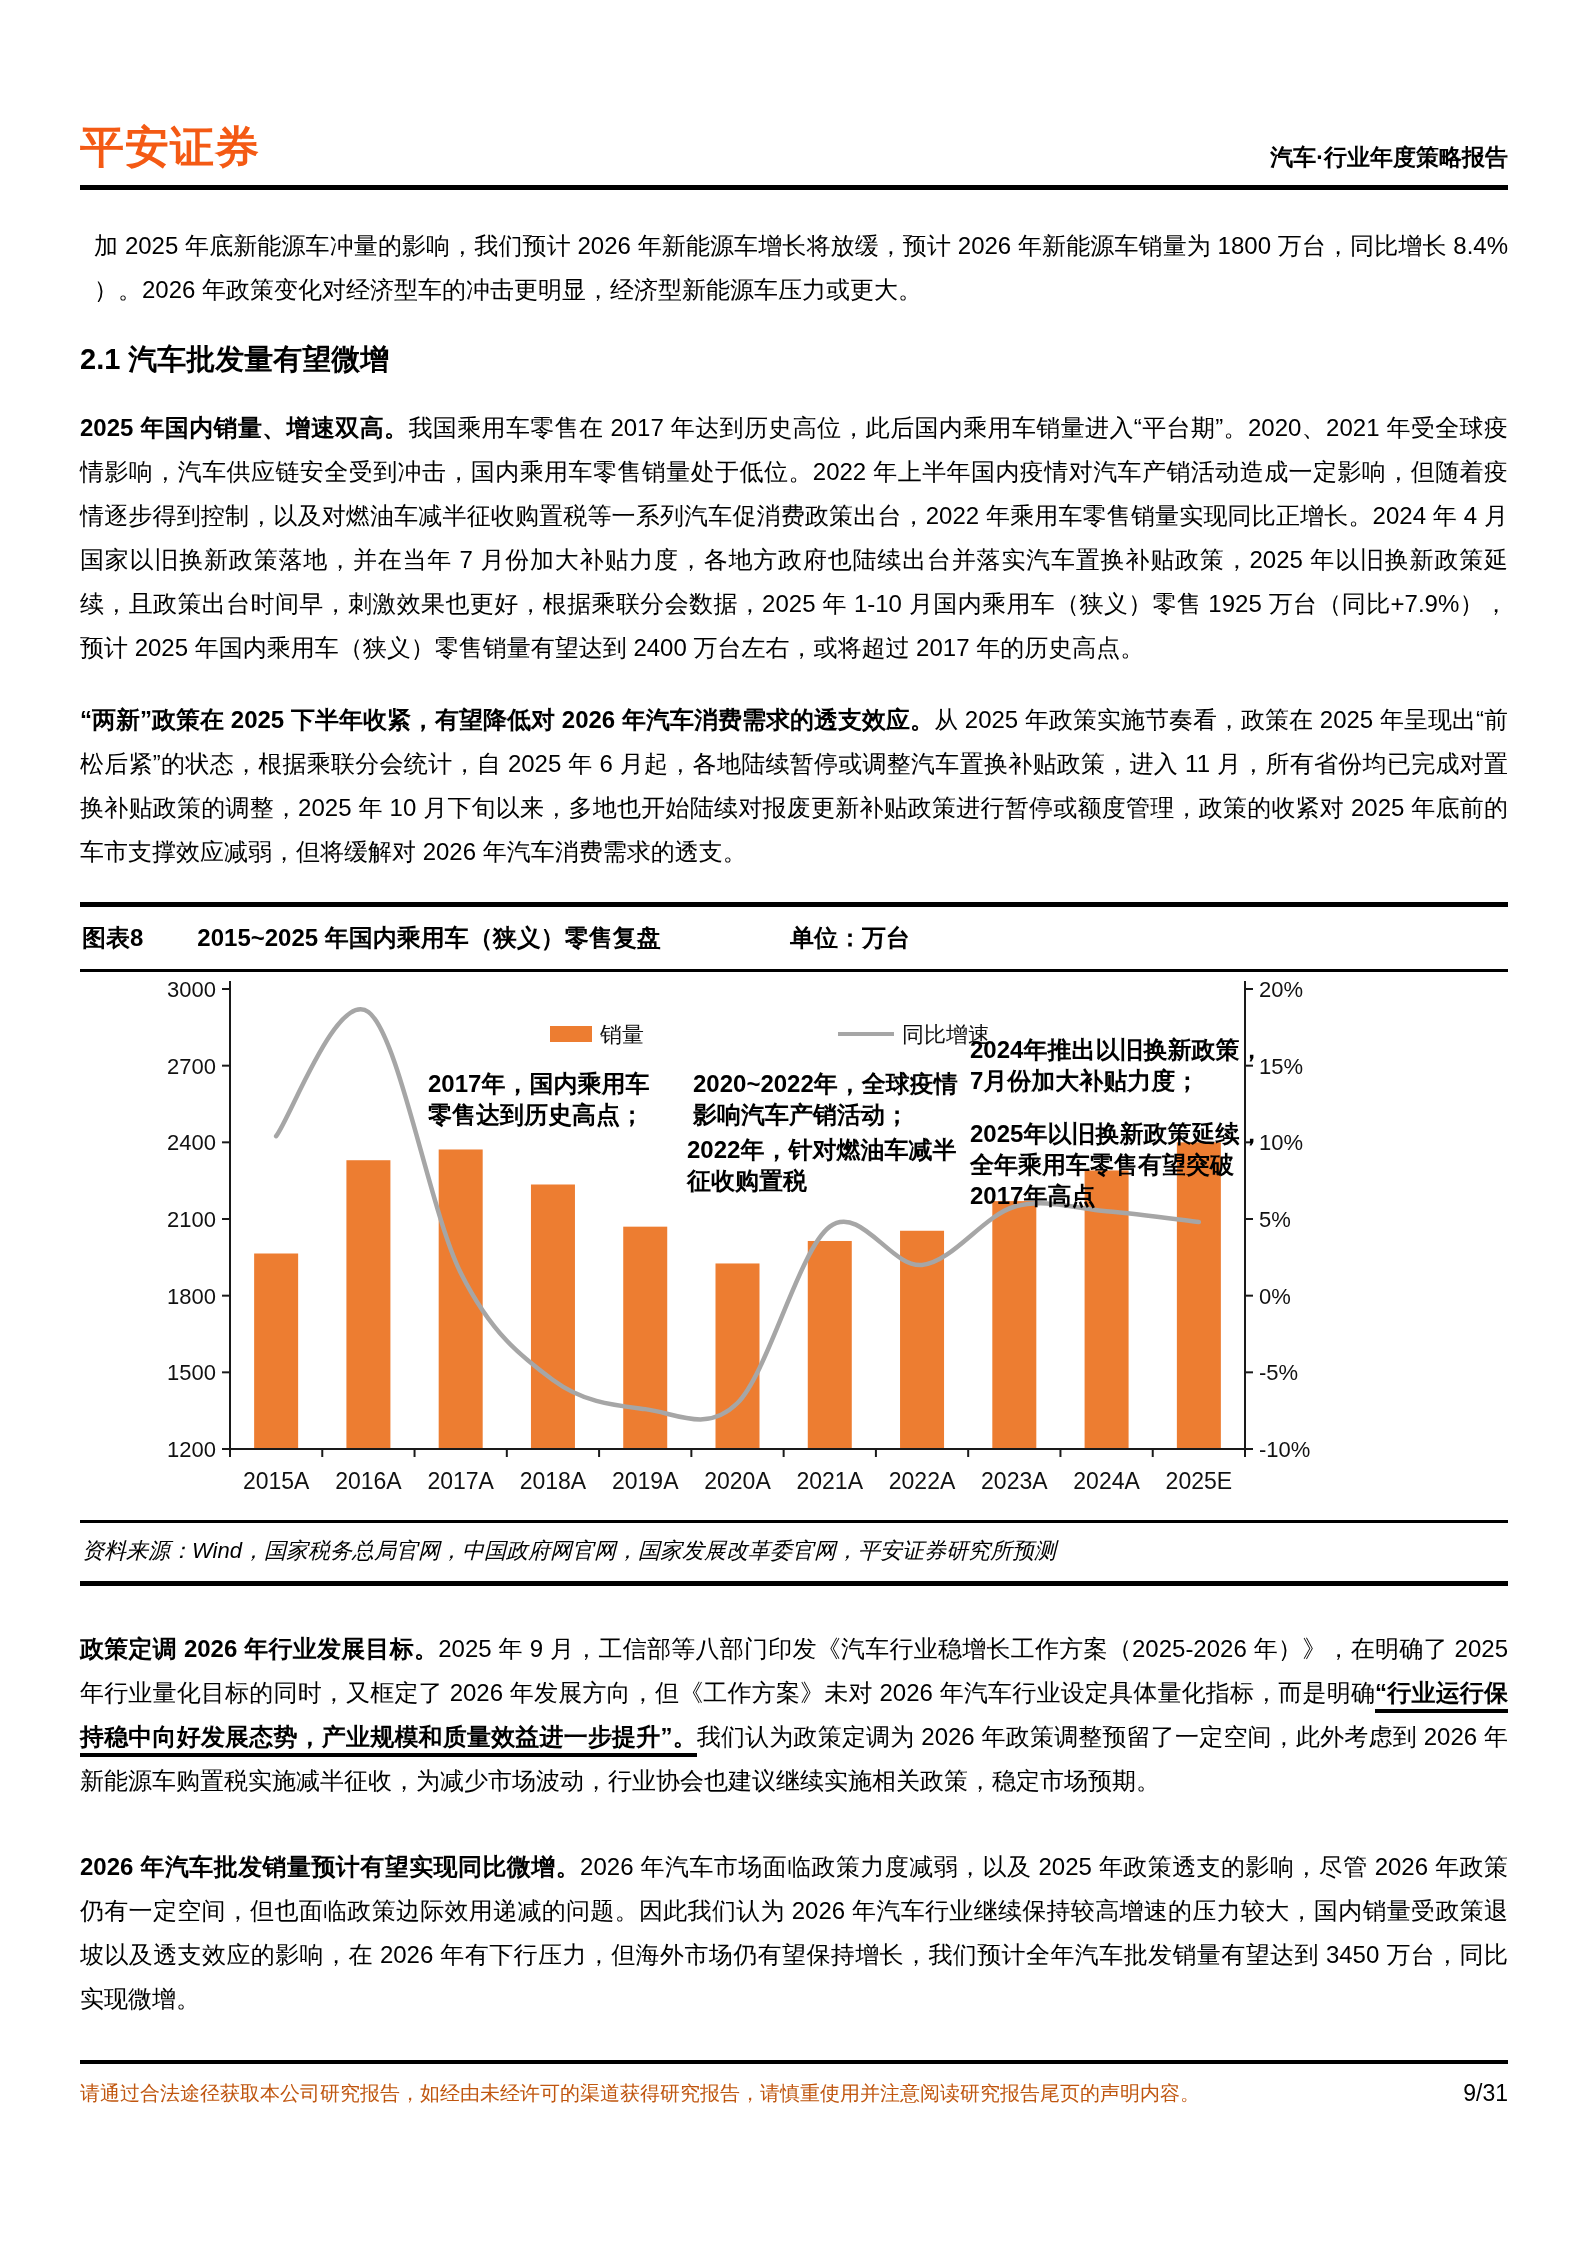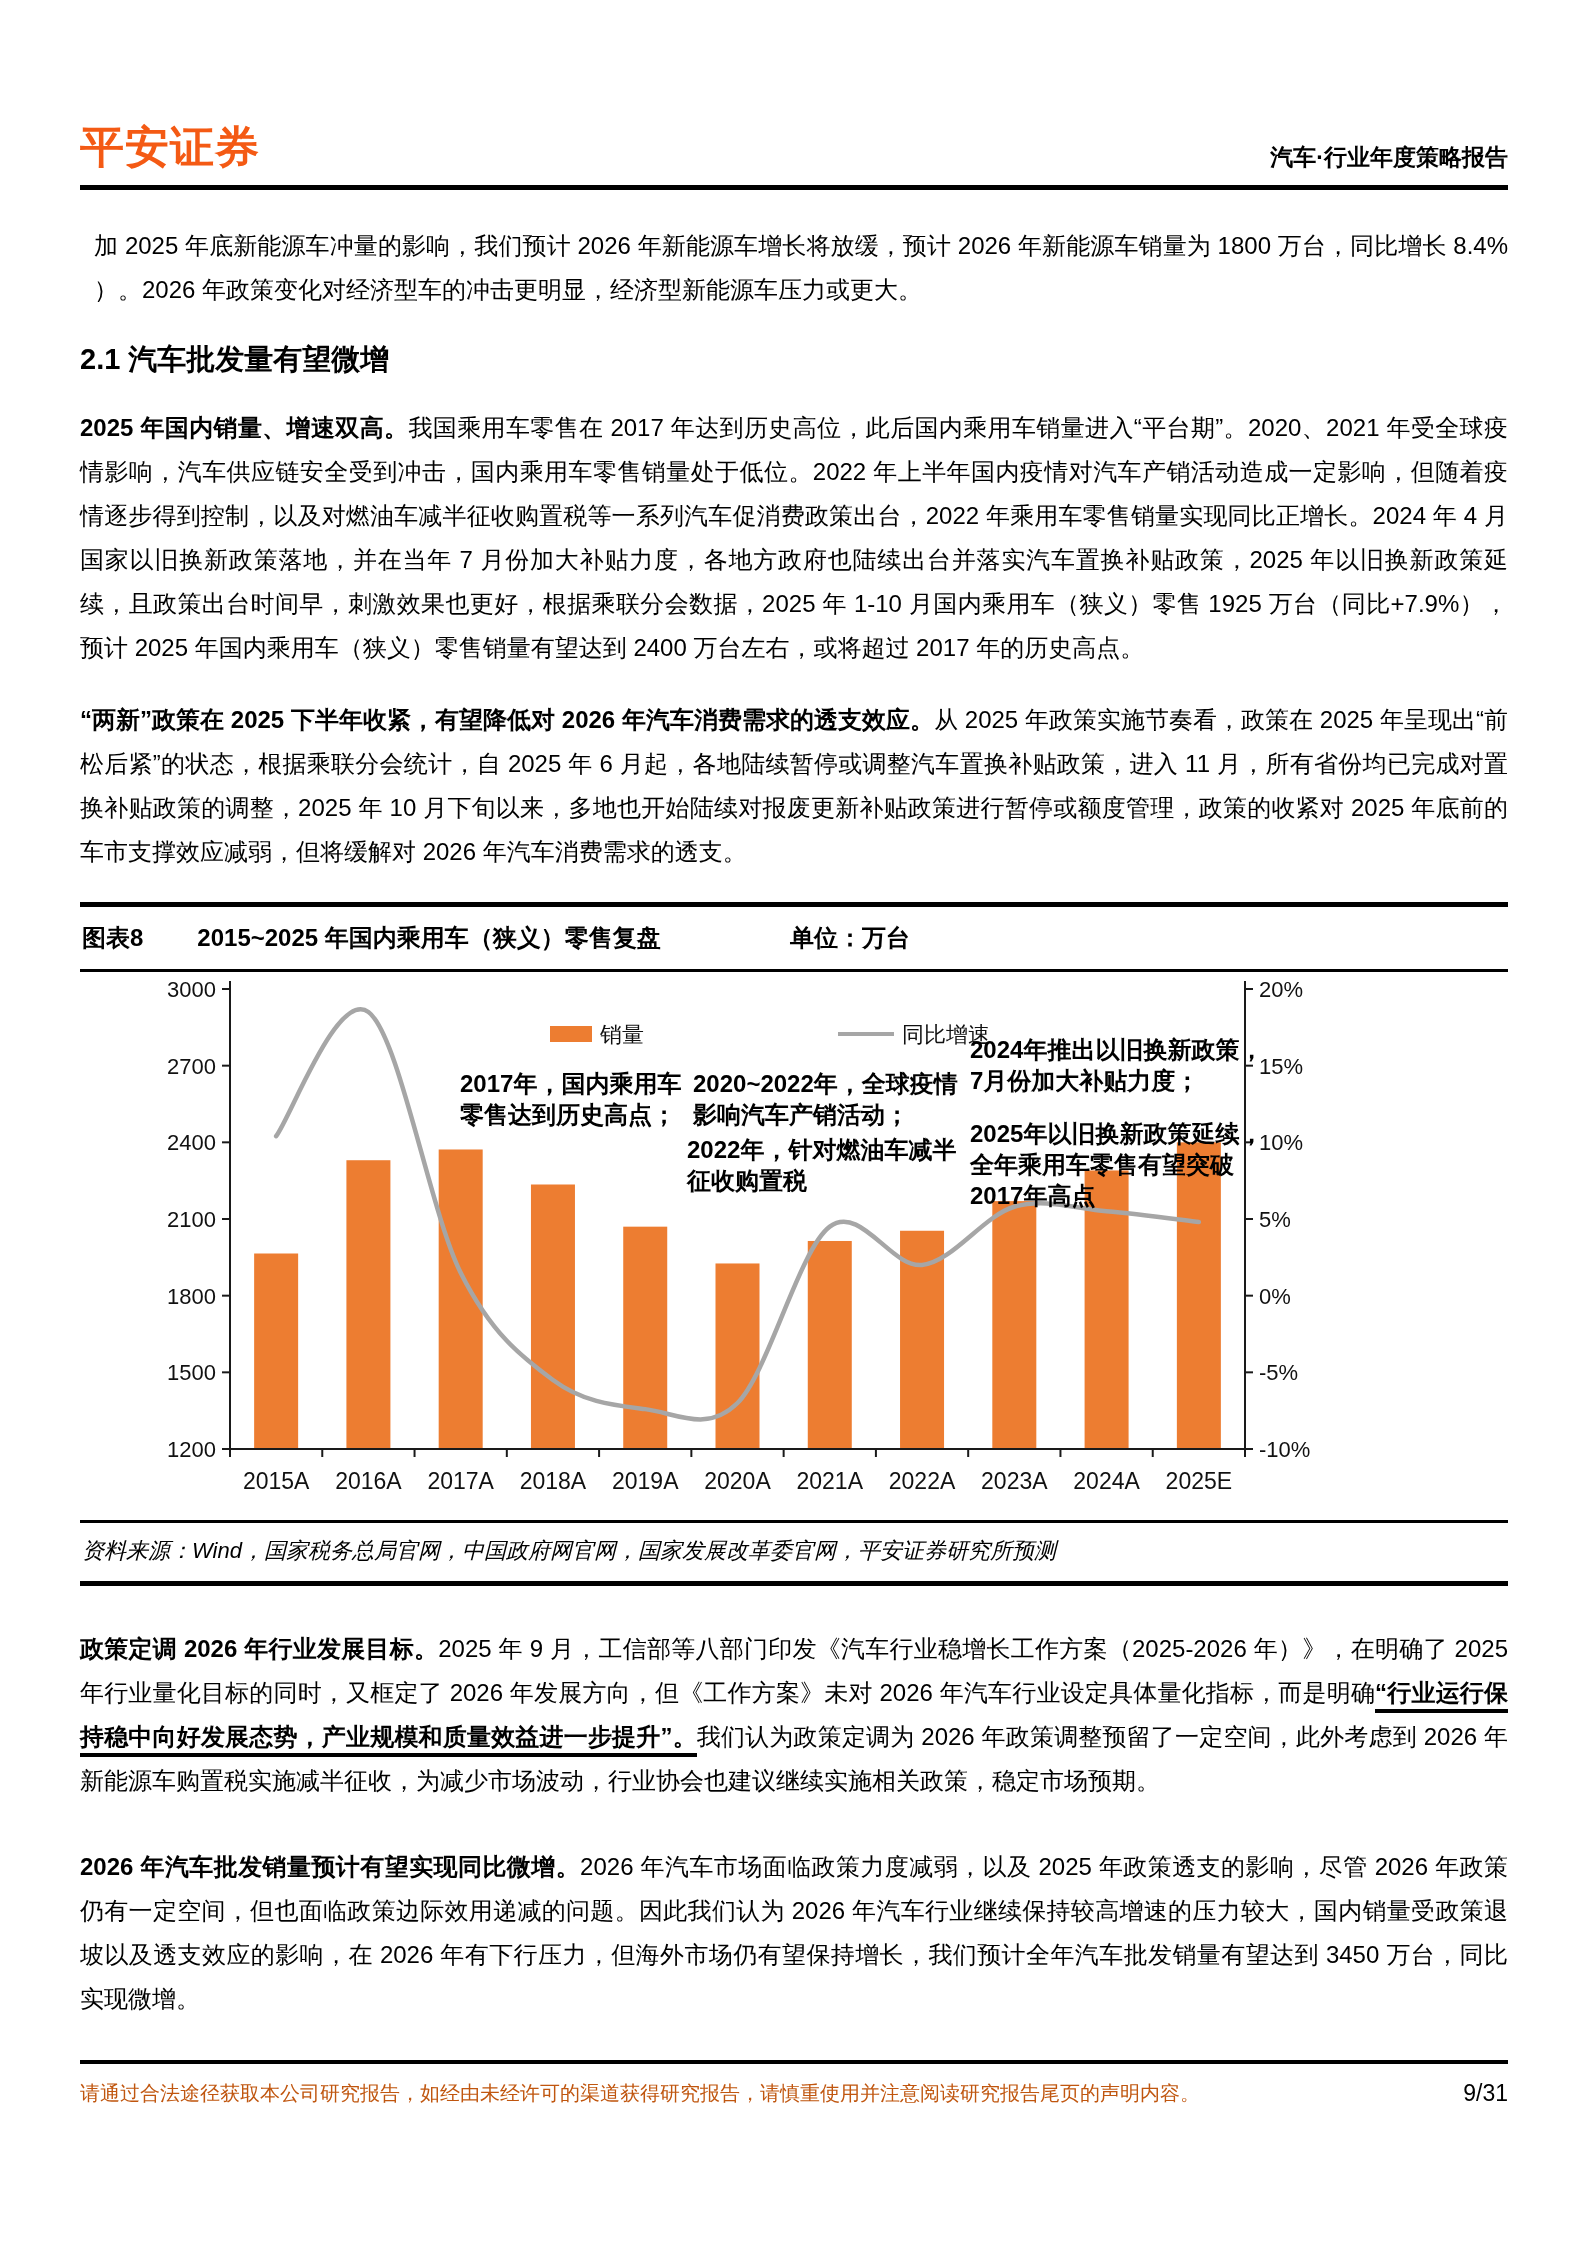--- a/index.html
+++ b/index.html
@@ -25,21 +25,21 @@
   .hl { font-weight:700; border-bottom:4px solid #000; padding-bottom:3px; -webkit-box-decoration-break:clone; box-decoration-break:clone; }
 
   
   .figure { margin-top:28px; }
   .fig-head { position:relative; display:flex; align-items:flex-end; border-top:5px solid #000; border-bottom:3px solid #000; padding:15px 2px; font-size:24px; font-weight:700;margin-top:24px; }
   .fig-label { margin-right:54px; }
   .fig-unit { position:absolute; left:710px; }
   .chart-wrap { position:relative; height:548px; }
   .chart-svg { position:absolute; left:70px; top:2px; }
   .ann { position:absolute; font-size:24px; font-weight:700; line-height:31px; white-space:pre-line; color:#000; }
-  .ann1 { left:348px; top:96px;margin-left:32px; }
+  .ann1 { left:348px; top:96px; }
   .ann2 { left:613px; top:96px; }
   .ann3 { left:607px; top:162px; }
   .ann4 { left:890px; top:62px; }
   .ann5 { left:890px; top:146px; }
   .fig-src { border-top:3px solid #000; border-bottom:5px solid #000; padding:13px 2px 15px; font-size:22px; font-style:italic; }
 
   
   .footer { position:absolute; left:80px; right:80px; top:2060px; border-top:4px solid #000; padding-top:16px; display:flex; justify-content:space-between; align-items:flex-start; }
   .foot-disc { font-size:20px; color:#C0560F; }
   .foot-page { font-size:23px; color:#000; }

